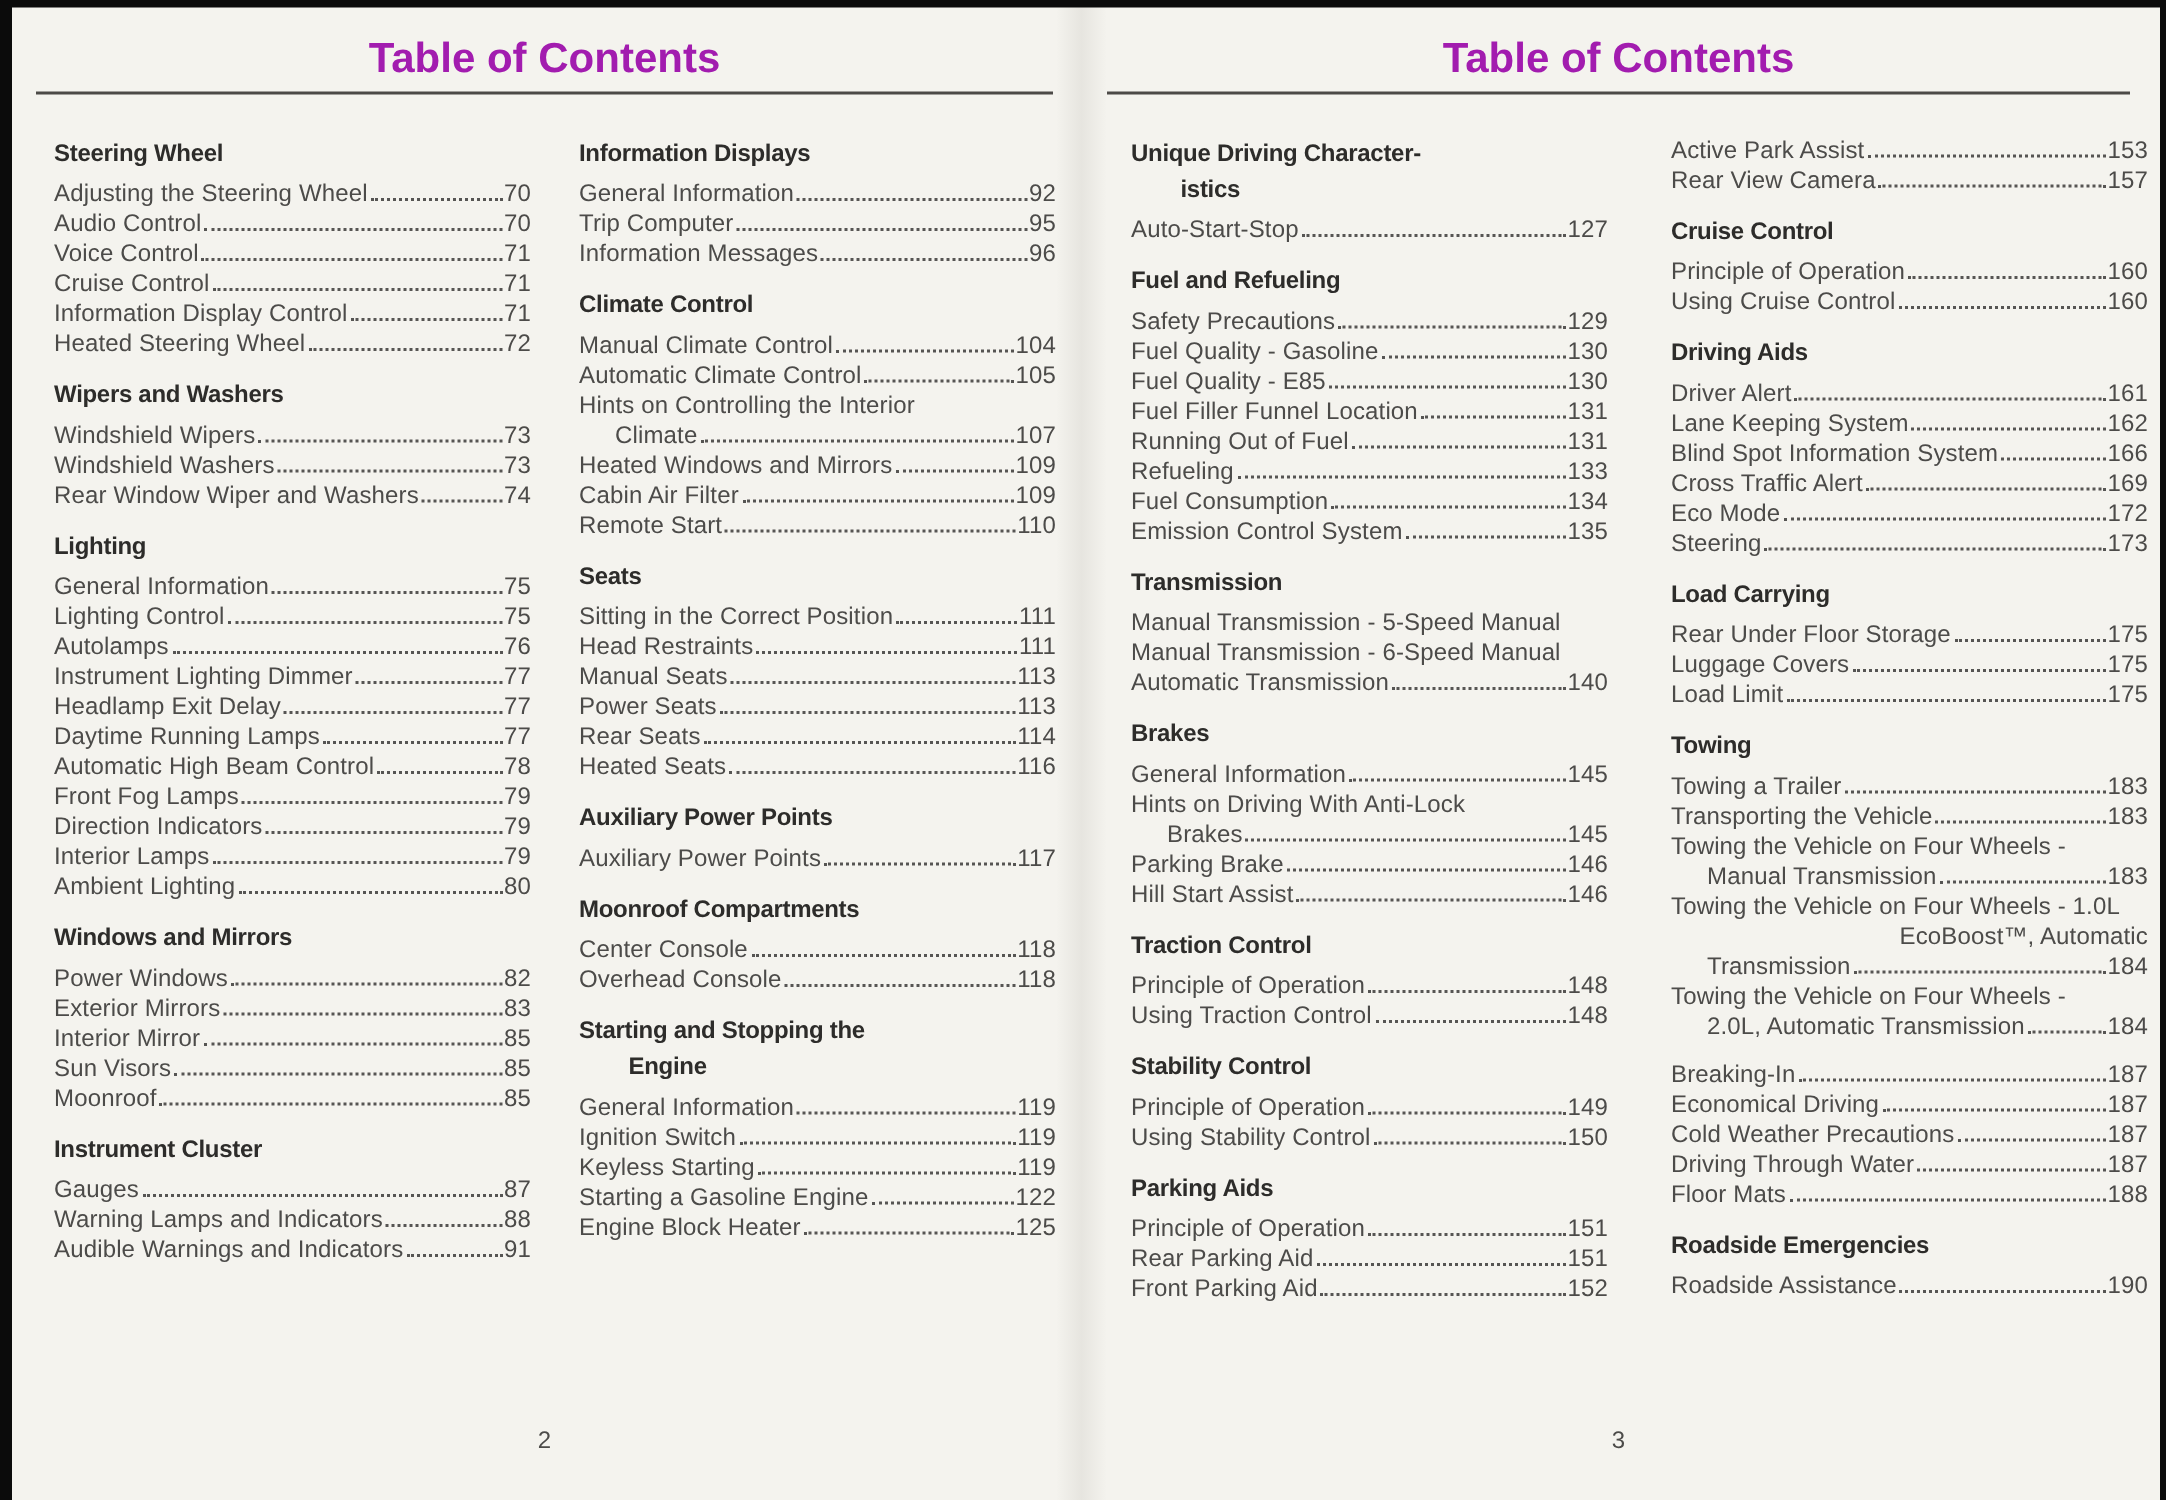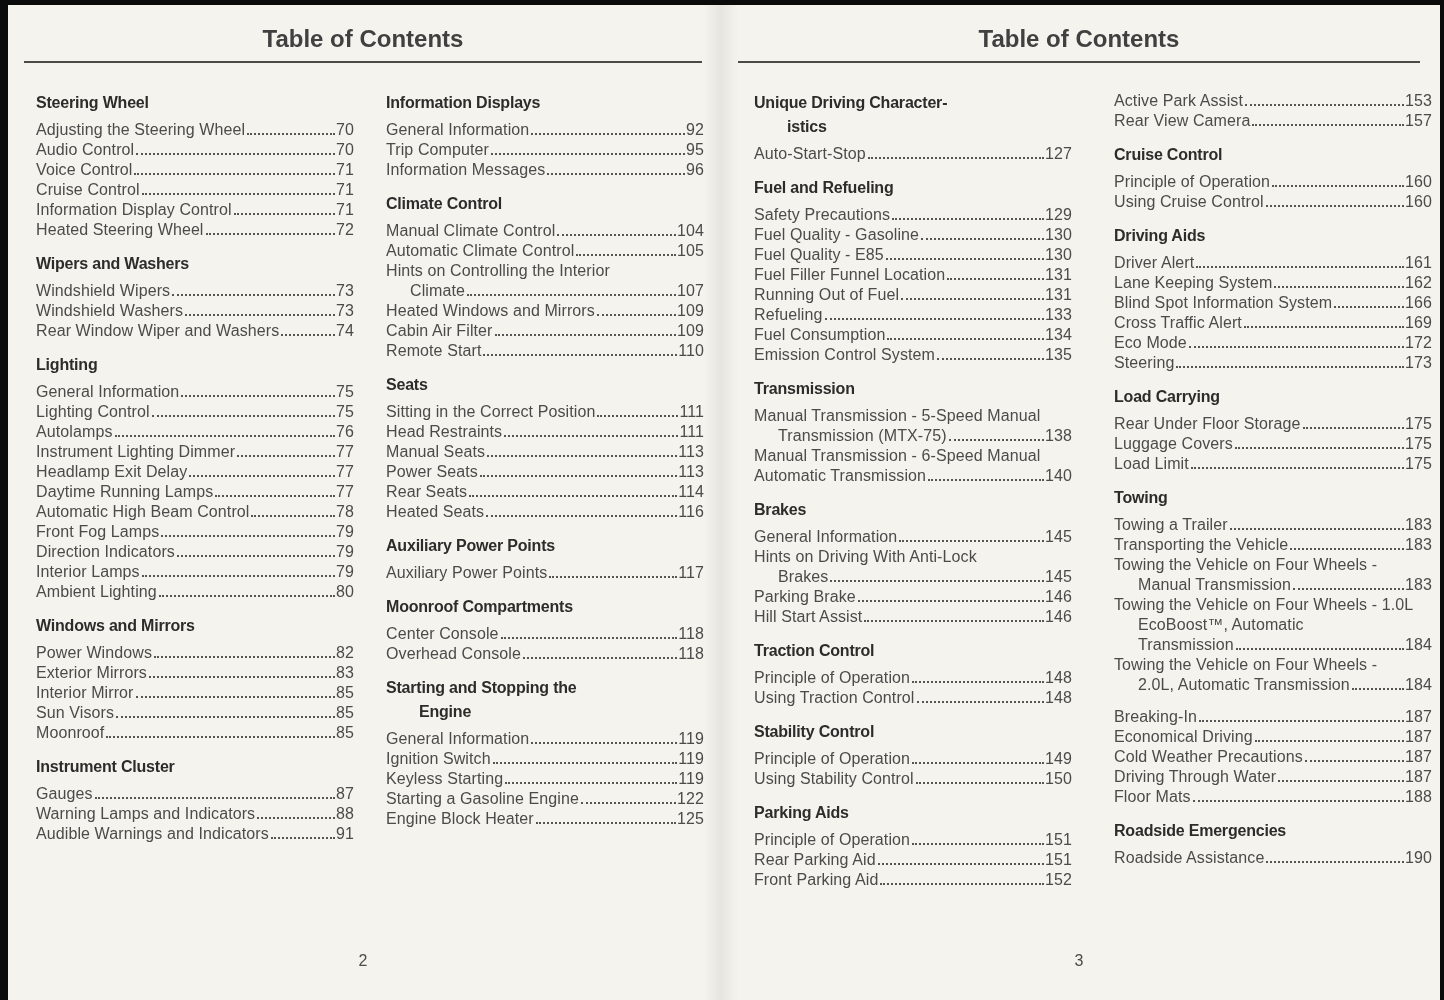--- a/index.html
+++ b/index.html
@@ -18,21 +18,21 @@
     background: linear-gradient(90deg, rgba(70,64,52,0) 0%, rgba(70,64,52,0.08) 50%, rgba(70,64,52,0) 100%);
     z-index: 1;
   }
   .spread { position: absolute; left: 8px; top: 0; right: 4px; bottom: 0; display: flex; }
   .page { position: relative; height: 100%; }
   .page.left  { width: 712px; }
   .page.right { flex: 1; }
 
   .page-header { padding-top: 25px; text-align: center; }
   .page-title {
-    font-size: 24px; font-weight: bold; color: #404040; letter-spacing: 0px;
+    font-size: 28px; font-weight: bold; color: #a21caf; letter-spacing: 0px;
     line-height: 28px;
   }
   .header-rule { margin: 8px auto 0; height: 2px; background: #4c4a47; }
   .left  .header-rule { width: 678px; }
   .right .header-rule { width: 682px; }
 
   .cols { display: flex; margin-top: 28px; padding: 0 12px 0 28px; gap: 32px; }
   .right .cols { padding: 0 8px 0 36px; gap: 42px; }
   .col { width: 318px; flex: none; }
 
@@ -40,21 +40,21 @@
   .toc-section:first-child { margin-top: 0; }
   .sec-title {
     font-size: 16px; line-height: 24px; font-weight: bold;
     color: #2d2c2a; margin-bottom: 5px; letter-spacing: -0.2px;
   }
   .sec-title .t2 { display: block; padding-left: 33px; }
 
   .toc-item { font-size: 16px; color: #4c4b49; letter-spacing: 0.1px; }
   .entry-line { line-height: 20px; white-space: nowrap; }
   .flexline { display: flex; align-items: baseline; white-space: normal; }
-  .cont { padding-left: 24px; }
+  .cont { padding-left: 24px; text-align: right; }
   .lab { white-space: nowrap; }
   .dots {
     flex: 1 1 auto; min-width: 8px;
     border-bottom: 2px dotted #565553;
     margin: 0 1px 3px 2px;
   }
   .pg { white-space: nowrap; }
 
   .page-num {
     position: absolute; bottom: 30px; left: 0; width: 100%;
@@ -549,25 +549,20 @@
                 <span class="lab">Emission Control System</span>
                 <span class="dots"></span>
                 <span class="pg">135</span>
               </div>
             </div>
           </section>
           <section class="toc-section">
             <h2 class="sec-title">Transmission</h2>
             <div class="toc-item">
               <div class="entry-line">Manual Transmission - 5-Speed Manual</div>
-              <div class="entry-line flexline cont">
-                <span class="lab">Transmission  (MTX-75)</span>
-                <span class="dots"></span>
-                <span class="pg">138</span>
-              </div>
             </div>
             <div class="toc-item">
               <div class="entry-line">Manual Transmission - 6-Speed Manual</div>
             </div>
             <div class="toc-item">
               <div class="entry-line flexline">
                 <span class="lab">Automatic Transmission</span>
                 <span class="dots"></span>
                 <span class="pg">140</span>
               </div>

